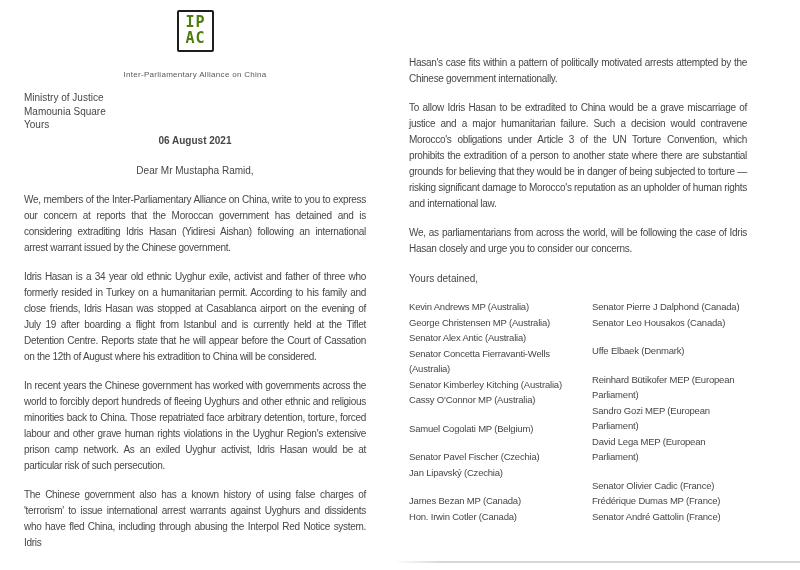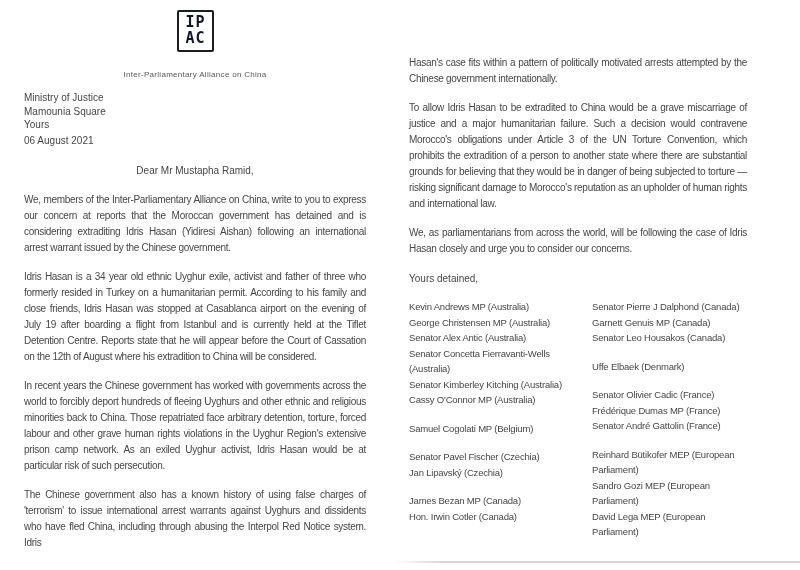--- a/index.html
+++ b/index.html
@@ -23,32 +23,32 @@
     height: 36px;
     border: 2.5px solid #1d1d1d;
     border-radius: 2px;
     padding-top: 2px;
     font-family: "DejaVu Sans Mono", monospace;
     font-weight: bold;
     font-size: 15px;
     line-height: 16px;
     letter-spacing: 1px;
     text-indent: 1px;
-    color: #0f172a;
+    color: #4d7c0f;
     text-align: center;
   }
   .org-name {
     margin-top: 18px;
     font-size: 8px;
     letter-spacing: 0.3px;
     color: #585858;
   }
 
   .address { margin-top: 12px; font-size: 10px; line-height: 13.5px; text-align: left; }
-  .date-line { margin-top: 3px; font-size: 10px; text-align: left; }
+  .date-line { margin-top: 3px; font-size: 10px; text-align: center; font-weight: bold; }
   .salutation { margin-top: 17px; font-size: 10px; line-height: 16px; text-align: center; }
 
   .paras p {
     margin: 13px 0 0 0;
     font-size: 10px;
     line-height: 16px;
     letter-spacing: -0.3px;
     text-align: justify;
   }
   .page-right .paras p:first-child { margin-top: 0; }
@@ -131,34 +131,33 @@
             <div class="sig-entry">Jan Lipavský (Czechia)</div>
           </div>
           <div class="sig-group">
             <div class="sig-entry">James Bezan MP (Canada)</div>
             <div class="sig-entry">Hon. Irwin Cotler (Canada)</div>
           </div>
         </div>
       <div class="sig-col sig-col-right">
           <div class="sig-group">
             <div class="sig-entry">Senator Pierre J Dalphond (Canada)</div>
-            <div class="sig-entry">Garnett Genuis MP (Canada)</div>
             <div class="sig-entry">Senator Leo Housakos (Canada)</div>
           </div>
           <div class="sig-group">
             <div class="sig-entry">Uffe Elbaek (Denmark)</div>
           </div>
           <div class="sig-group">
+            <div class="sig-entry">Reinhard Bütikofer MEP (European Parliament)</div>
+            <div class="sig-entry">Sandro Gozi MEP (European Parliament)</div>
+            <div class="sig-entry">David Lega MEP (European Parliament)</div>
+          </div>
+          <div class="sig-group">
             <div class="sig-entry">Senator Olivier Cadic (France)</div>
             <div class="sig-entry">Frédérique Dumas MP (France)</div>
             <div class="sig-entry">Senator André Gattolin (France)</div>
-          </div>
-          <div class="sig-group">
-            <div class="sig-entry">Reinhard Bütikofer MEP (European Parliament)</div>
-            <div class="sig-entry">Sandro Gozi MEP (European Parliament)</div>
-            <div class="sig-entry">David Lega MEP (European Parliament)</div>
           </div>
         </div>
     </div>
   </div>
 
   <div class="page-edge-line"></div>
 </div>
 
 </body></html>

